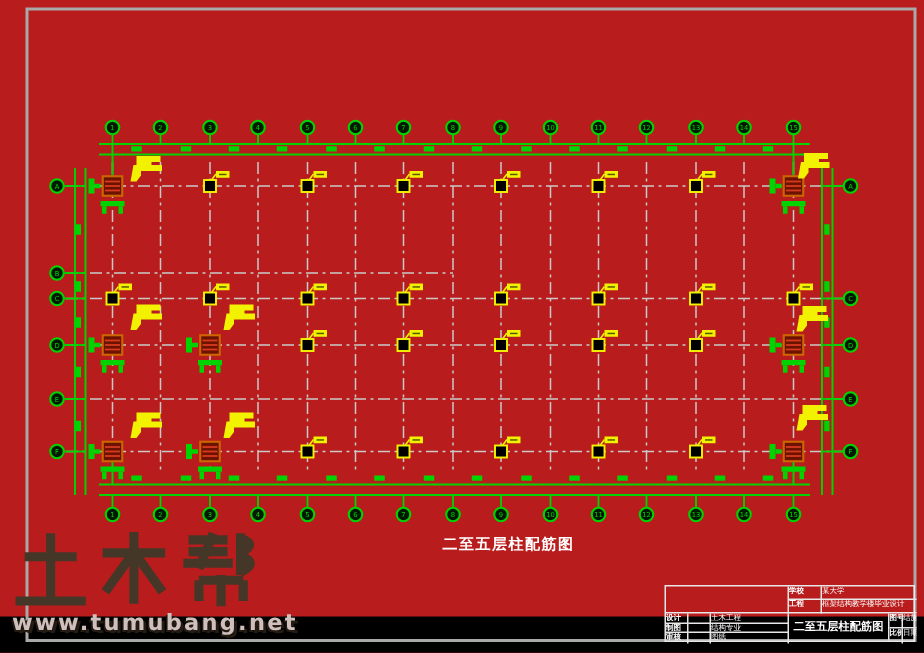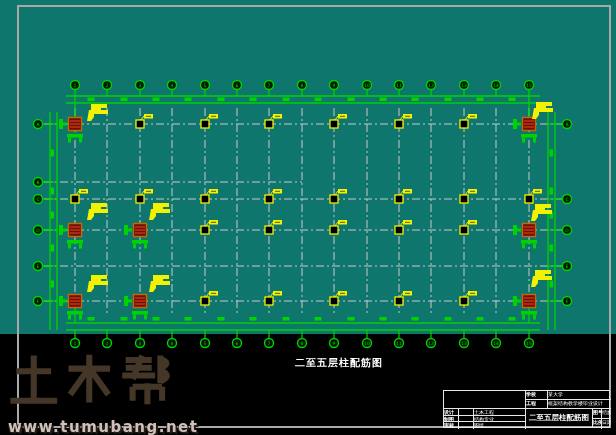--- a/index.html
+++ b/index.html
@@ -1,17 +1,17 @@
 <!DOCTYPE html>
 <html><head>
 <meta charset="utf-8">
 <style>
   html,body{margin:0;padding:0;background:#000;width:616px;height:435px;overflow:hidden;
     font-family:"DejaVu Sans","Liberation Sans",sans-serif;}
-  #stage{position:relative;width:616px;height:334px;background:#0f766e;}
+  #stage{position:relative;width:616px;height:411px;background:#b91c1c;}
   #plan-svg{position:absolute;left:0;top:0;}
   .drawing-title{position:absolute;left:295px;top:356px;width:96px;color:#fff;
     font-size:10px;font-weight:bold;letter-spacing:1px;white-space:nowrap;}
   
   .tblock{position:absolute;left:443px;top:390px;width:167px;height:38px;
     border:1px solid #e8e8e8;box-sizing:border-box;color:#fff;}
   .tb-cell{position:absolute;box-sizing:border-box;border-right:1px solid #e8e8e8;
     border-bottom:1px solid #e8e8e8;overflow:hidden;font-size:5px;line-height:1.2;
     white-space:nowrap;color:#fff;}
   .tb-cell.lab{font-weight:bold;}
@@ -480,16 +480,16 @@
       <g class="wm-stroke" transform="translate(66,2)">
         <path d="M30,1 v55 M6,17 h48 M28,19 L8,47 M32,19 L52,47" stroke="#453727" stroke-width="7" fill="none"></path>
       </g>
 
       <g class="wm-stroke" transform="translate(132,2)">
         <path d="M6,7 h30 M6,16 h30 M2,25 h38 M25,2 L14,29" stroke="#453727" stroke-width="7" fill="none"></path>
         <path d="M46,2 v32 M46,6 Q60,10 46,17 M46,19 Q61,25 46,32" stroke="#453727" stroke-width="7" fill="none"></path>
         <path d="M14,38 h34 M14,38 v16 M48,38 v16 M31,34 v24" stroke="#453727" stroke-width="7" fill="none"></path>
       </g>
     </svg>
-    <div class="wm-url" style="color: rgb(207, 192, 189); margin-top: 12px;">www.tumubang.net</div>
+    <div class="wm-url" style="color: rgb(207, 192, 189);">www.tumubang.net</div>
   </div>
 
 </div>
 
 </body></html>

